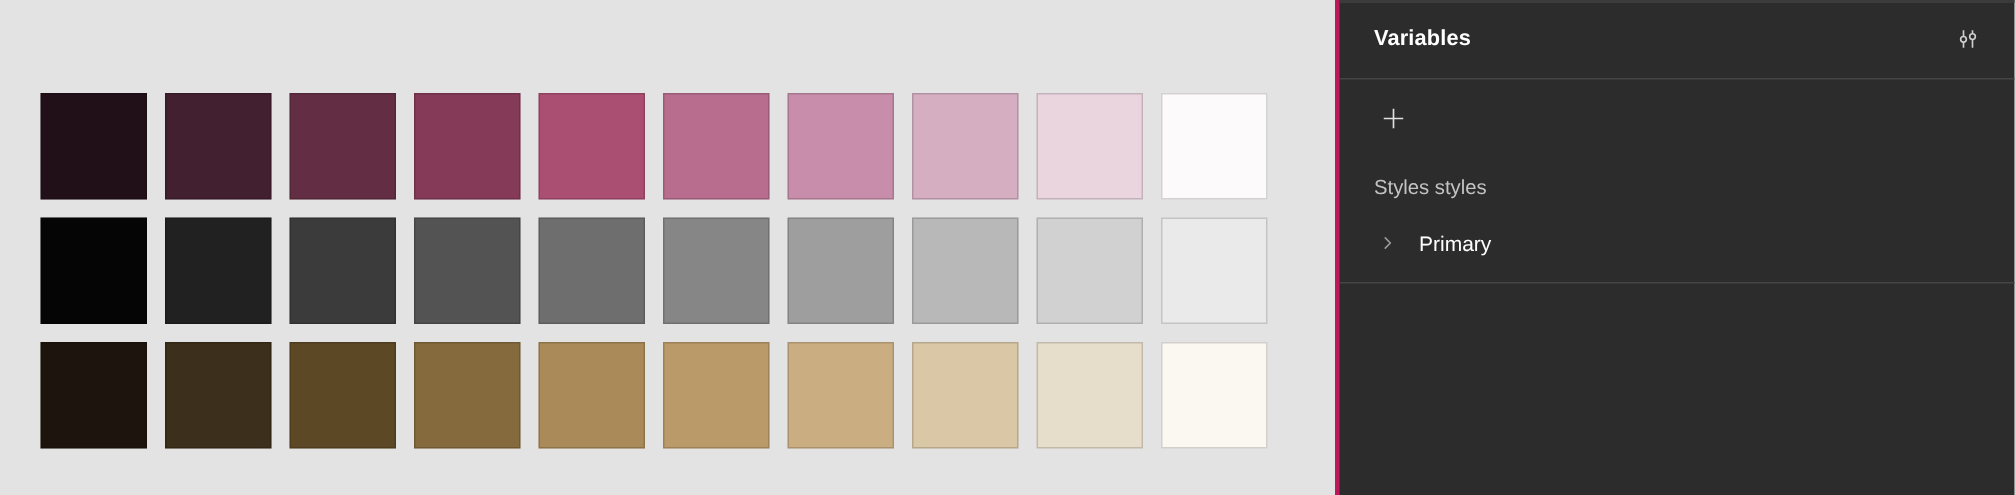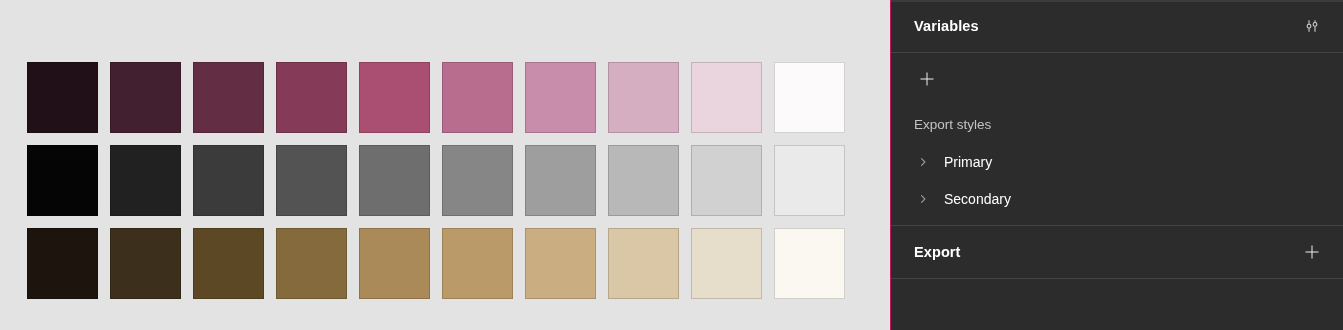--- a/index.html
+++ b/index.html
@@ -49,21 +49,21 @@
     border: 1px solid rgba(0,0,0,0.16);
   }
 
   
   #panel {
     position: relative;
     width: 453px;
     flex: 0 0 453px;
     height: 330px;
     background: #2c2c2c;
-    border-left: 1px solid #be185d;
+    border-left: 3px solid #be185d;
     box-sizing: border-box;
     color: #e6e6e6;
   }
   .panel-section {
     box-sizing: border-box;
   }
   .section-head {
     height: 52px;
     display: flex;
     align-items: center;
@@ -200,51 +200,31 @@
     <div class="panel-section">
       <div class="section-head">
         <span class="icon-btn">
           <svg width="20" height="20" viewBox="0 0 20 20">
             <line x1="10" y1="3.5" x2="10" y2="16.5" stroke="#e0e0e0" stroke-width="1.1"></line>
             <line x1="3.5" y1="10" x2="16.5" y2="10" stroke="#e0e0e0" stroke-width="1.1"></line>
           </svg>
         </span>
       </div>
 
-      <div class="subsection-label">Export styles</div>
+      <div class="subsection-label">Styles styles</div>
 
       <div class="style-list">
           <div class="style-item">
             <span class="chev">
               <svg width="12" height="12" viewBox="0 0 12 12">
                 <polyline points="4.5,2.6 7.9,6 4.5,9.4" fill="none" stroke="#9a9a9a" stroke-width="1.1" stroke-linecap="round" stroke-linejoin="round"></polyline>
               </svg>
             </span>
             <span class="label">Primary</span>
           </div>
-          <div class="style-item">
-            <span class="chev">
-              <svg width="12" height="12" viewBox="0 0 12 12">
-                <polyline points="4.5,2.6 7.9,6 4.5,9.4" fill="none" stroke="#9a9a9a" stroke-width="1.1" stroke-linecap="round" stroke-linejoin="round"></polyline>
-              </svg>
-            </span>
-            <span class="label">Secondary</span>
-          </div>
         </div>
     </div>
 
     <div class="divider"></div>
 
-    <div class="panel-section">
-      <div class="section-head">
-        <span class="title">Export</span>
-        <span class="icon-btn">
-          <svg width="20" height="20" viewBox="0 0 20 20">
-            <line x1="10" y1="3.5" x2="10" y2="16.5" stroke="#e0e0e0" stroke-width="1.1"></line>
-            <line x1="3.5" y1="10" x2="16.5" y2="10" stroke="#e0e0e0" stroke-width="1.1"></line>
-          </svg>
-        </span>
-      </div>
-      <div class="divider"></div>
-    </div>
 
   </div>
 </div>
 
 </body></html>

